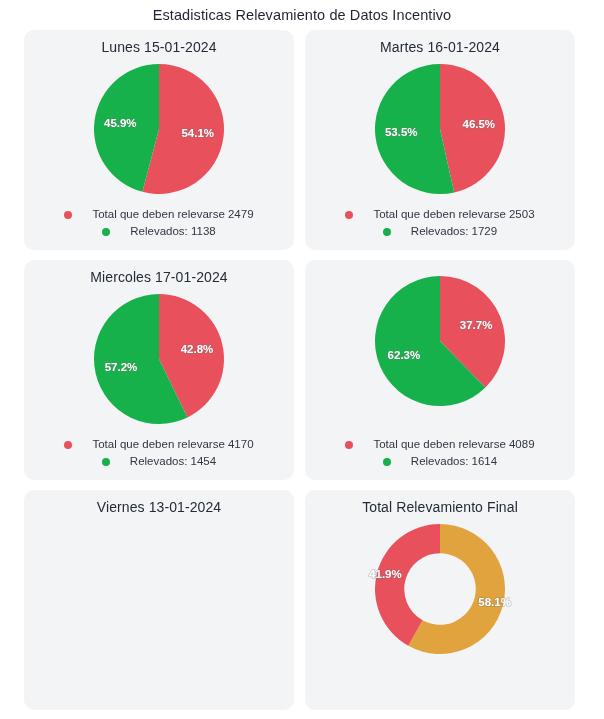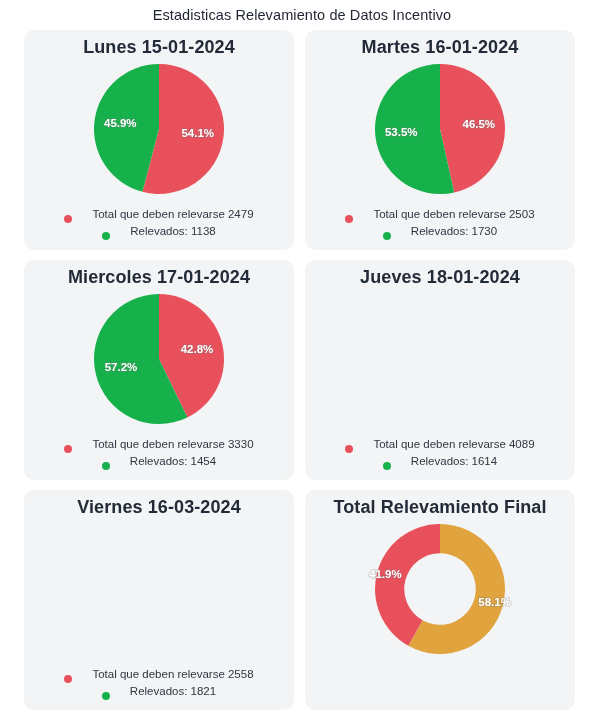--- a/index.html
+++ b/index.html
@@ -43,22 +43,22 @@
     border-radius: 10px;
     height: 220px;
     box-sizing: border-box;
     padding: 9px 8px 6px 8px;
     display: flex;
     flex-direction: column;
     align-items: center;
     overflow: hidden;
   }
   .card-title {
-    font-size: 18px;
-    font-weight: bold;
+    font-size: 14px;
+    font-weight: normal;
     color: #232b38;
     text-align: center;
     letter-spacing: 0.1px;
     margin-bottom: 2px;
     height: 16px;
     line-height: 16px;
   }
   .chart-wrap {
     position: relative;
     width: 150px;
@@ -82,21 +82,21 @@
   .legend {
     width: 100%;
     margin-top: auto;
     padding-bottom: 4px;
     display: flex;
     flex-direction: column;
     align-items: center;
   }
   .legend-item {
     display: flex;
-    align-items: flex-end;
+    align-items: center;
     gap: 20px;
     font-size: 11.5px;
     color: #2f3642;
     line-height: 17px;
     white-space: nowrap;
   }
   .dot {
     width: 8px;
     height: 8px;
     border-radius: 50%;
@@ -143,70 +143,67 @@
             <text class="slice-label" x="36.2" y="75.3">53.5%</text>
           </svg>
         </div>
         <div class="legend">
           <div class="legend-item">
             <span class="dot" style="background: rgb(232, 80, 91);"></span>
             <span>Total que deben relevarse 2503</span>
           </div>
           <div class="legend-item">
             <span class="dot" style="background: rgb(23, 177, 75);"></span>
-            <span>Relevados: 1730</span>
+            <span>Relevados: 1729</span>
           </div>
         </div>
       </div>
       <div class="card">
         <div class="card-title">Miercoles 17-01-2024</div>
         <div class="chart-wrap">
           <svg width="150" height="142" viewBox="0 0 150 142">
             <path d="M 75 71 L 75 6 A 65 65 0 0 1 103.41252483231065 129.4613413518141 Z" fill="#e8505b"></path>
             <path d="M 75 71 L 103.41252483231065 129.4613413518141 A 65 65 0 1 1 74.99999999999999 6 Z" fill="#17b14b"></path>
             <text class="slice-label" x="113.0" y="62.3">42.8%</text>
             <text class="slice-label" x="37.0" y="79.7">57.2%</text>
           </svg>
         </div>
         <div class="legend">
           <div class="legend-item">
             <span class="dot" style="background: rgb(232, 80, 91);"></span>
-            <span>Total que deben relevarse 3330</span>
+            <span>Total que deben relevarse 4170</span>
           </div>
           <div class="legend-item">
             <span class="dot" style="background: rgb(23, 177, 75);"></span>
             <span>Relevados: 1454</span>
           </div>
         </div>
       </div>
       <div class="card">
-        <div class="card-title">Jueves 18-01-2024</div>
+        <div class="chart-wrap">
+          <svg width="150" height="142" viewBox="0 0 150 142">
+            <path d="M 75 71 L 75 6 A 65 65 0 0 1 120.3807522345757 117.53587139641905 Z" fill="#e8505b"></path>
+            <path d="M 75 71 L 120.3807522345757 117.53587139641905 A 65 65 0 1 1 74.99999999999999 6 Z" fill="#17b14b"></path>
+            <text class="slice-label" x="111.1" y="56.3">37.7%</text>
+            <text class="slice-label" x="38.9" y="85.7">62.3%</text>
+          </svg>
+        </div>
         <div class="legend">
           <div class="legend-item">
             <span class="dot" style="background: rgb(232, 80, 91);"></span>
             <span>Total que deben relevarse 4089</span>
           </div>
           <div class="legend-item">
             <span class="dot" style="background: rgb(23, 177, 75);"></span>
             <span>Relevados: 1614</span>
           </div>
         </div>
       </div>
       <div class="card">
-        <div class="card-title">Viernes 16-03-2024</div>
-        <div class="legend">
-          <div class="legend-item">
-            <span class="dot" style="background: rgb(232, 80, 91);"></span>
-            <span>Total que deben relevarse 2558</span>
-          </div>
-          <div class="legend-item">
-            <span class="dot" style="background: rgb(23, 177, 75);"></span>
-            <span>Relevados: 1821</span>
-          </div>
-        </div>
+        <div class="card-title">Viernes 13-01-2024</div>
       </div>
       <div class="card">
         <div class="card-title">Total Relevamiento Final</div>
         <div class="chart-wrap">
           <svg width="150" height="142" viewBox="0 0 150 142">
             <path d="M 75 6 A 65 65 0 1 1 43.328741827853406 127.76205956264482 L 57.580808005319376 102.21913275945465 A 35.75 35.75 0 1 0 75 35.25 Z" fill="#e0a33e"></path>
             <path d="M 43.328741827853406 127.76205956264482 A 65 65 0 0 1 74.99999999999999 6 L 75 35.25 A 35.75 35.75 0 0 0 57.580808005319376 102.21913275945465 Z" fill="#e8505b"></path>
             <text class="slice-label" x="129.6" y="85.2">58.1%</text>
             <text class="slice-label" x="20.4" y="56.8">41.9%</text>
           </svg>

